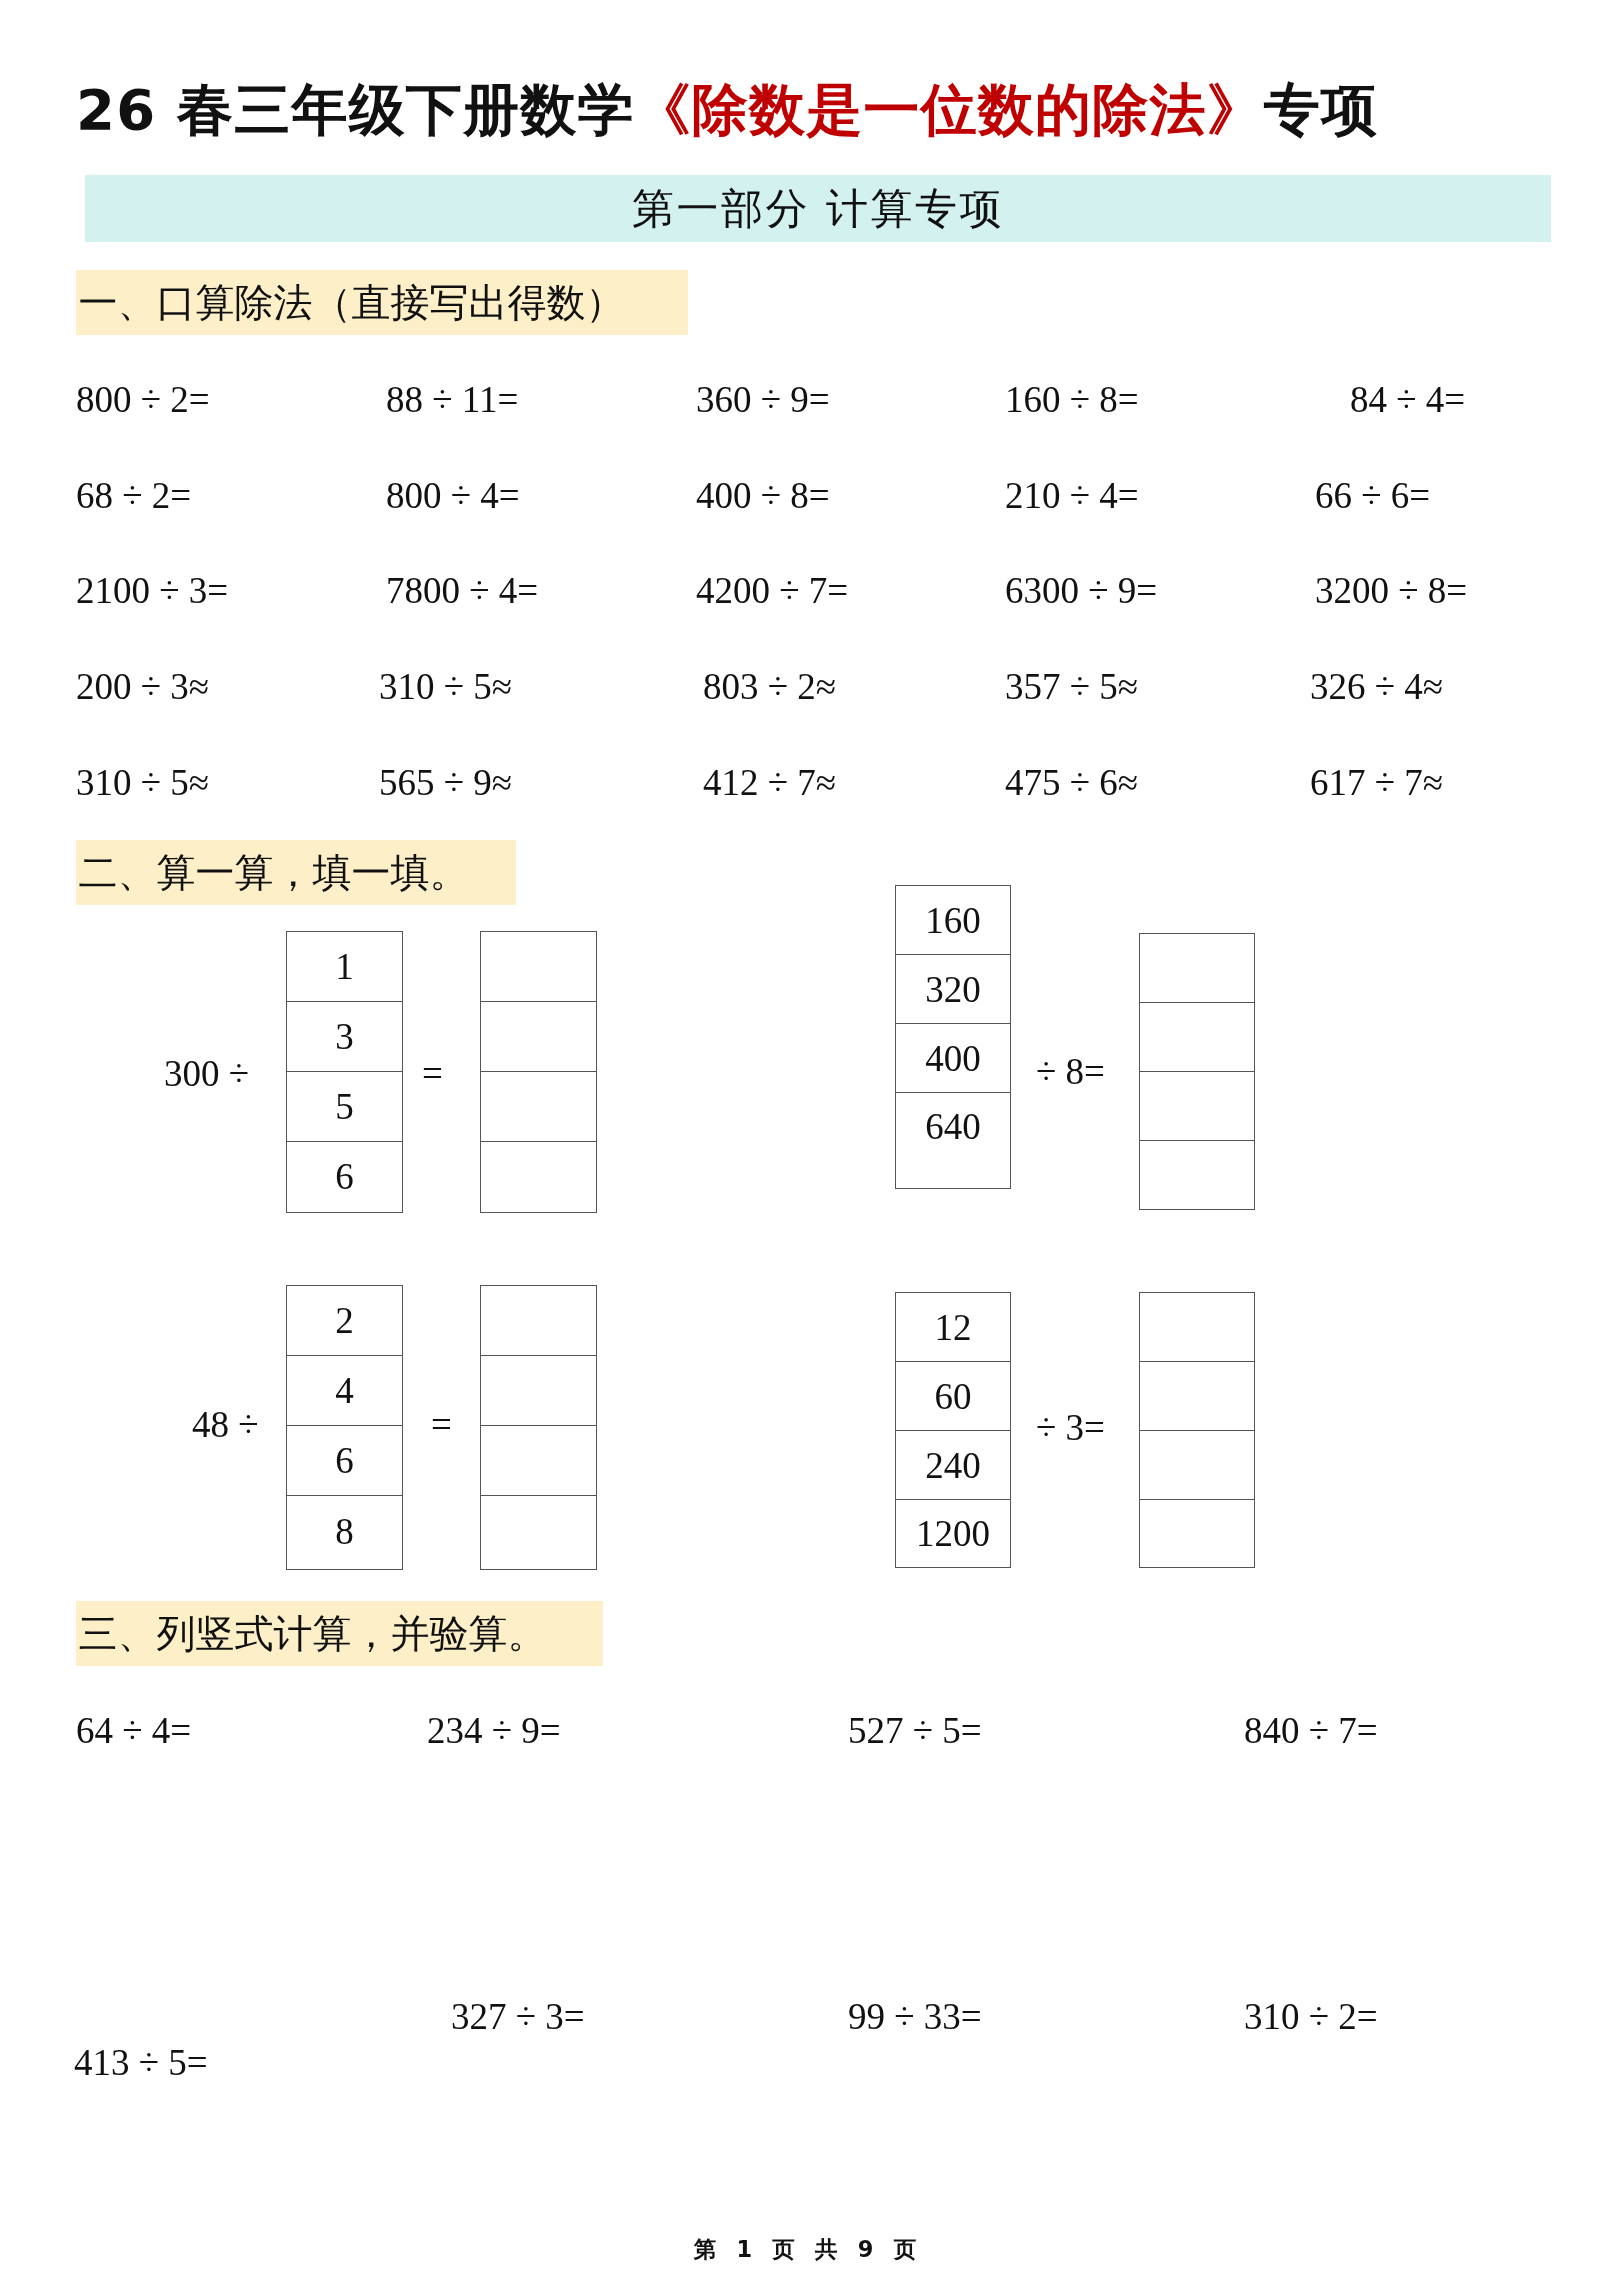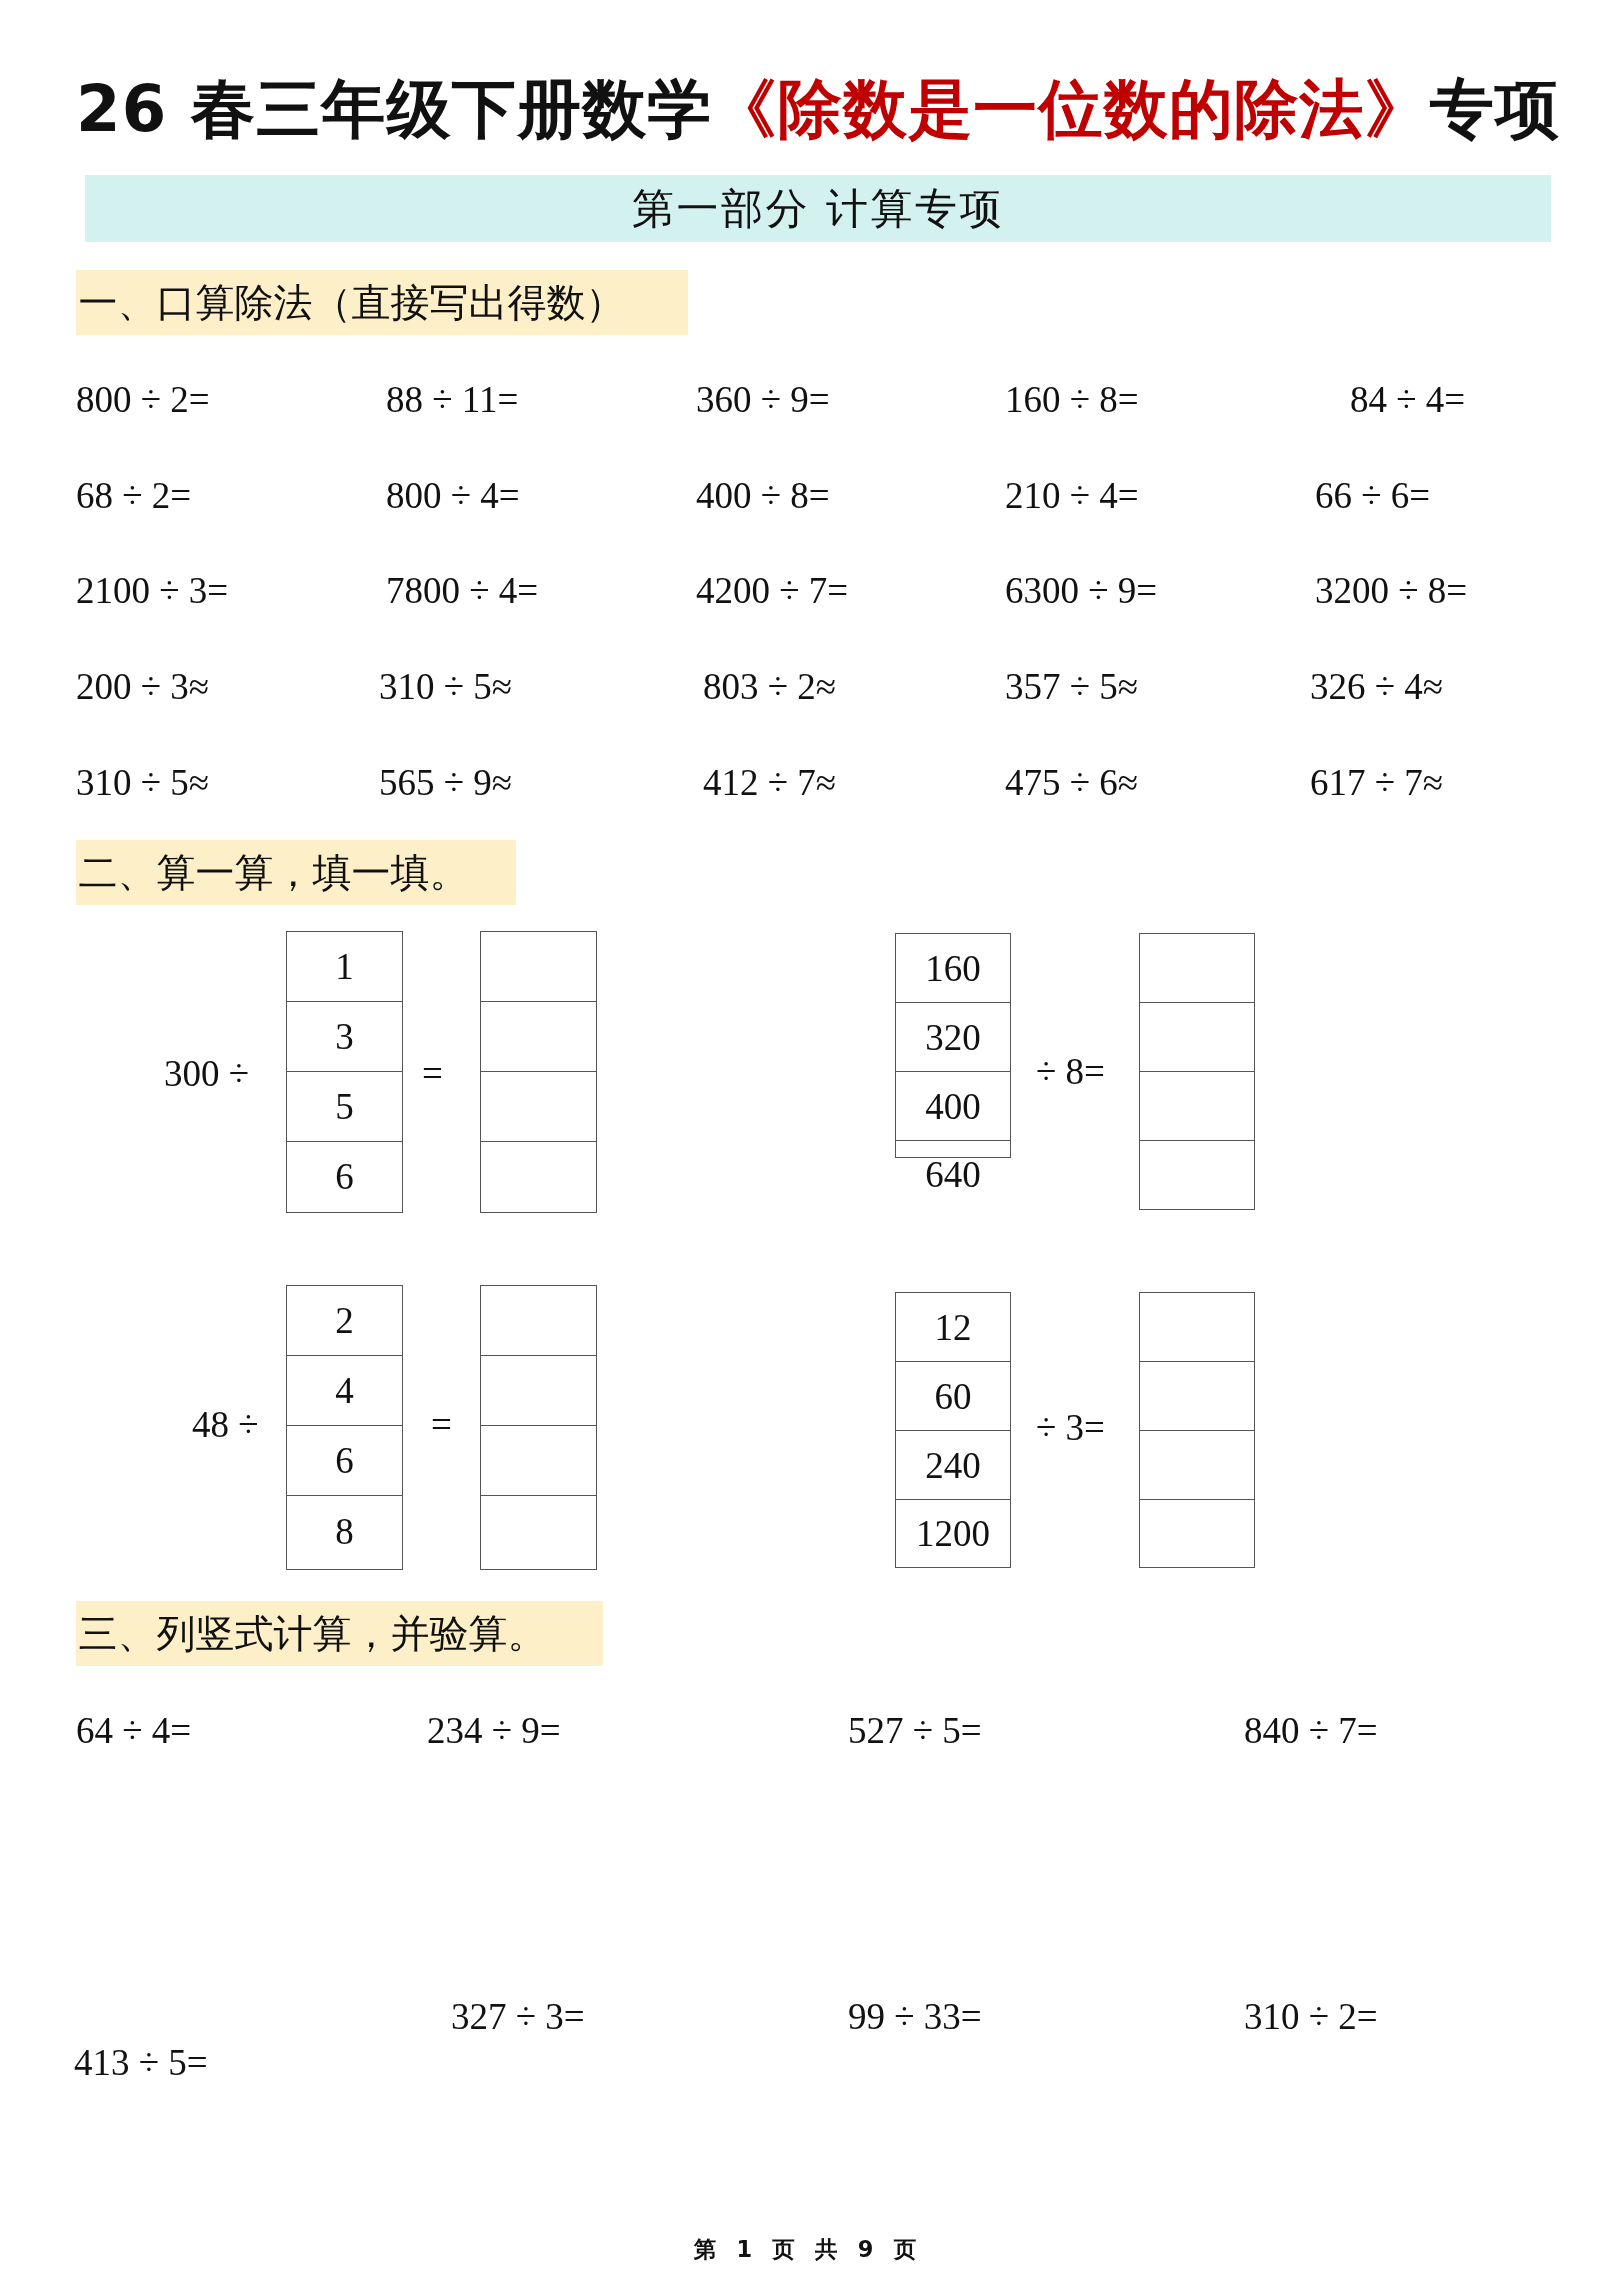--- a/index.html
+++ b/index.html
@@ -1,20 +1,20 @@
 <!DOCTYPE html>
 <html style="font-size:10px"><head>
 <meta charset="utf-8">
 <style>
   html, body { margin:0; padding:0; background:#ffffff; }
   body { width:1616px; height:2284px; position:relative; overflow:hidden;
          font-family:"Liberation Serif","DejaVu Serif",serif; color:#111; }
   .abs { position:absolute; }
   .title { left:76px; top:66px; font-family:"DejaVu Sans","Liberation Sans",sans-serif;
-           font-weight:bold; font-size:64px; letter-spacing:1.2px; white-space:nowrap; line-height:87px; }
+           font-weight:bold; font-size:56px; letter-spacing:1.2px; white-space:nowrap; line-height:87px; }
   .title .red { color:#c00000; }
   .part-banner { left:76px; top:175px; width:1466px; height:67px; background:#d3f2ef;
                  display:flex; align-items:center; justify-content:center;margin-left:9px; }
   .part-banner span { font-family:"DejaVu Serif","Liberation Serif",serif; font-size:42px; letter-spacing:2.5px; }
   .sec-head { background:#fdf0c8; height:65px; display:flex; align-items:center; padding-left:2.5px;
               font-family:"DejaVu Serif","Liberation Serif",serif; font-size:39px; white-space:nowrap; }
   .expr { font-size:37px; white-space:nowrap; line-height:44px; }
   .stack { border:1.9px solid #555; box-sizing:border-box; }
   .cell { border-bottom:1.9px solid #555; box-sizing:border-box; display:flex; align-items:center;
           justify-content:center; font-size:37px; }
@@ -86,21 +86,21 @@
   <div class="abs op" style="left:422px;top:1052px;">=</div>
   <div class="abs stack" style="left:480px;top:931px;width:117px;height:282px;">
     <div class="cell" style="height:70px;"></div>
     <div class="cell" style="height:70px;"></div>
     <div class="cell" style="height:70px;"></div>
     <div class="cell" style="height:69px;"></div>
   </div>
 </div>
 
 <div>
-  <div class="abs stack" style="left:895px;top:933px;width:116px;height:225px;text-align:right;">
+  <div class="abs stack" style="left:895px;top:885px;width:116px;height:304px;text-align:right;">
     <div class="cell" style="height:69px;">160</div>
     <div class="cell" style="height:69px;">320</div>
     <div class="cell" style="height:69px;">400</div>
     <div class="cell" style="height:67px;">640</div>
   </div>
   <div class="abs op" style="left:1036px;top:1050px;">÷ 8=</div>
   <div class="abs stack" style="left:1139px;top:933px;width:116px;height:277px;">
     <div class="cell" style="height:69px;"></div>
     <div class="cell" style="height:69px;"></div>
     <div class="cell" style="height:69px;"></div>

